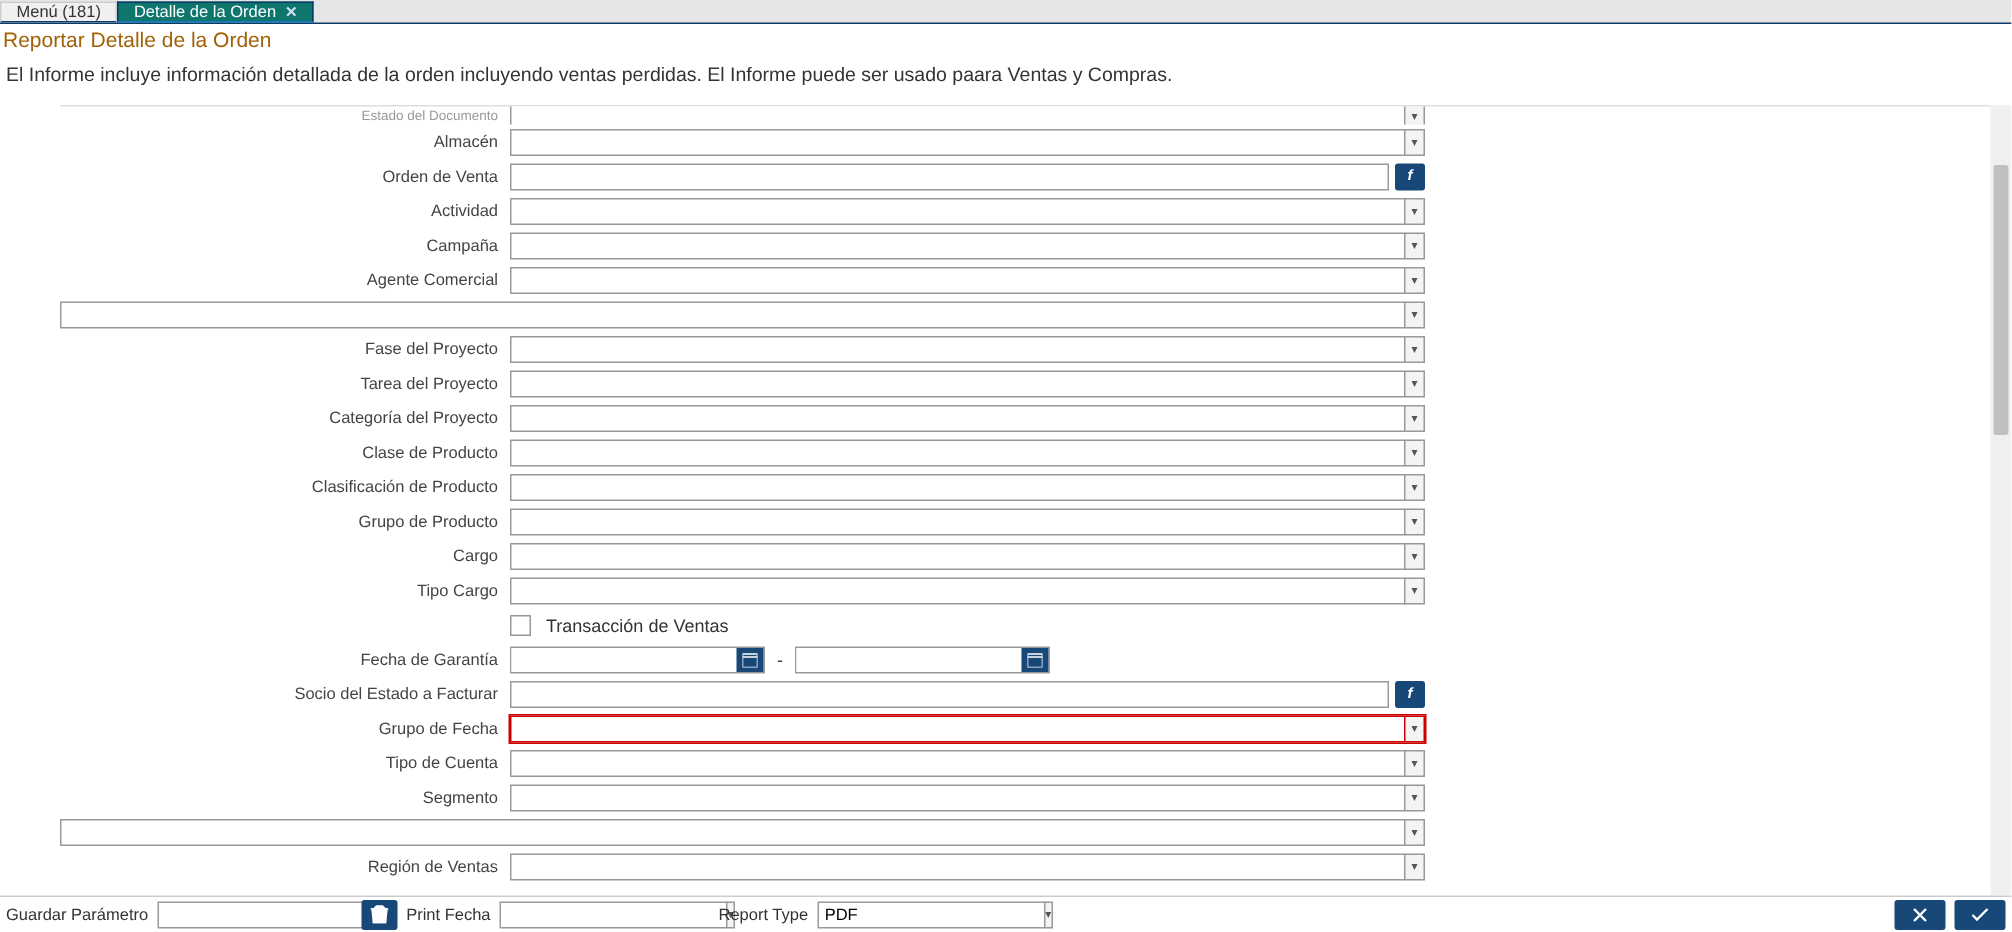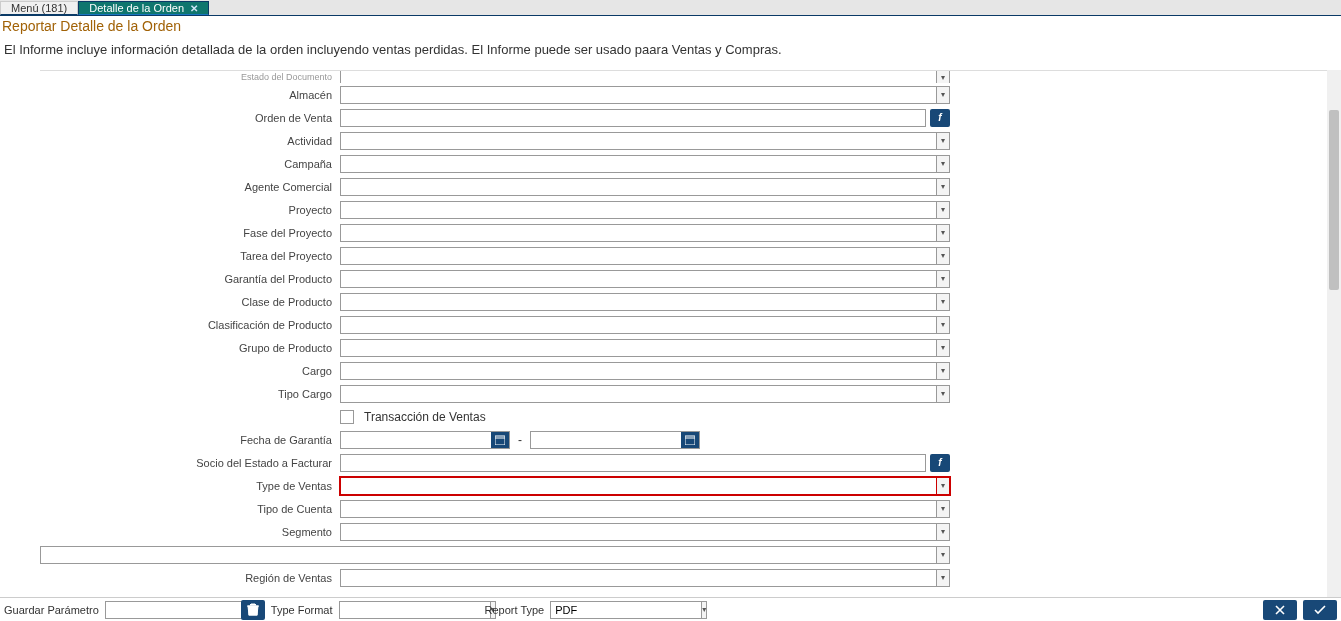--- a/index.html
+++ b/index.html
@@ -128,21 +128,20 @@
         <div class="label">Agente Comercial</div>
         <div class="value">
             <div class="combo">
               <input value="" style="">
               <div class="arrow">▾</div>
             </div>
           </div>
       </div>
 
       <div class="row">
-        <div class="label">Proyecto</div>
         <div class="value">
             <div class="combo">
               <input value="" style="">
               <div class="arrow">▾</div>
             </div>
           </div>
       </div>
 
       <div class="row">
         <div class="label">Fase del Proyecto</div>
@@ -158,21 +157,21 @@
         <div class="label">Tarea del Proyecto</div>
         <div class="value">
             <div class="combo">
               <input value="" style="">
               <div class="arrow">▾</div>
             </div>
           </div>
       </div>
 
       <div class="row">
-        <div class="label">Garantía del Producto</div>
+        <div class="label">Categoría del Proyecto</div>
         <div class="value">
             <div class="combo">
               <input value="" style="">
               <div class="arrow">▾</div>
             </div>
           </div>
       </div>
 
       <div class="row">
         <div class="label">Clase de Producto</div>
@@ -261,21 +260,21 @@
         <div class="label">Socio del Estado a Facturar</div>
         <div class="value">
           <div class="combo">
               <input value="" style="">
             </div>
           <div class="pickbtn">f</div>
         </div>
       </div>
 
       <div class="row highlighted">
-        <div class="label">Type de Ventas</div>
+        <div class="label">Grupo de Fecha</div>
         <div class="value">
             <div class="combo">
               <input value="" style="">
               <div class="arrow">▾</div>
             </div>
           </div>
       </div>
 
       <div class="row">
         <div class="label">Tipo de Cuenta</div>
@@ -329,21 +328,21 @@
       <input value="" style="">
       <div class="arrow">▾</div>
     </div>
   <div class="trash">
     <svg width="12" height="13" viewBox="0 0 12 13">
         <path fill="#fff" d="M1 3h10l-1 9H2L1 3zm3-2h4l1 1H3l1-1zM4 5v5M6 5v5M8 5v5" stroke="#fff" stroke-width="1"></path>
         <rect x="2" y="4" width="8" height="8" fill="none" stroke="#fff"></rect>
         <line x1="0" y1="3" x2="12" y2="3" stroke="#fff" stroke-width="1"></line>
       </svg>
   </div>
-  <span class="lbl">Type Format</span>
+  <span class="lbl">Print Fecha</span>
   <div class="combo med">
       <input value="" style="">
       <div class="arrow">▾</div>
     </div>
   <span class="lbl">Report Type</span>
   <div class="combo sm2">
       <input value="PDF" style="">
       <div class="arrow">▾</div>
     </div>
   <div class="spacer"></div>

